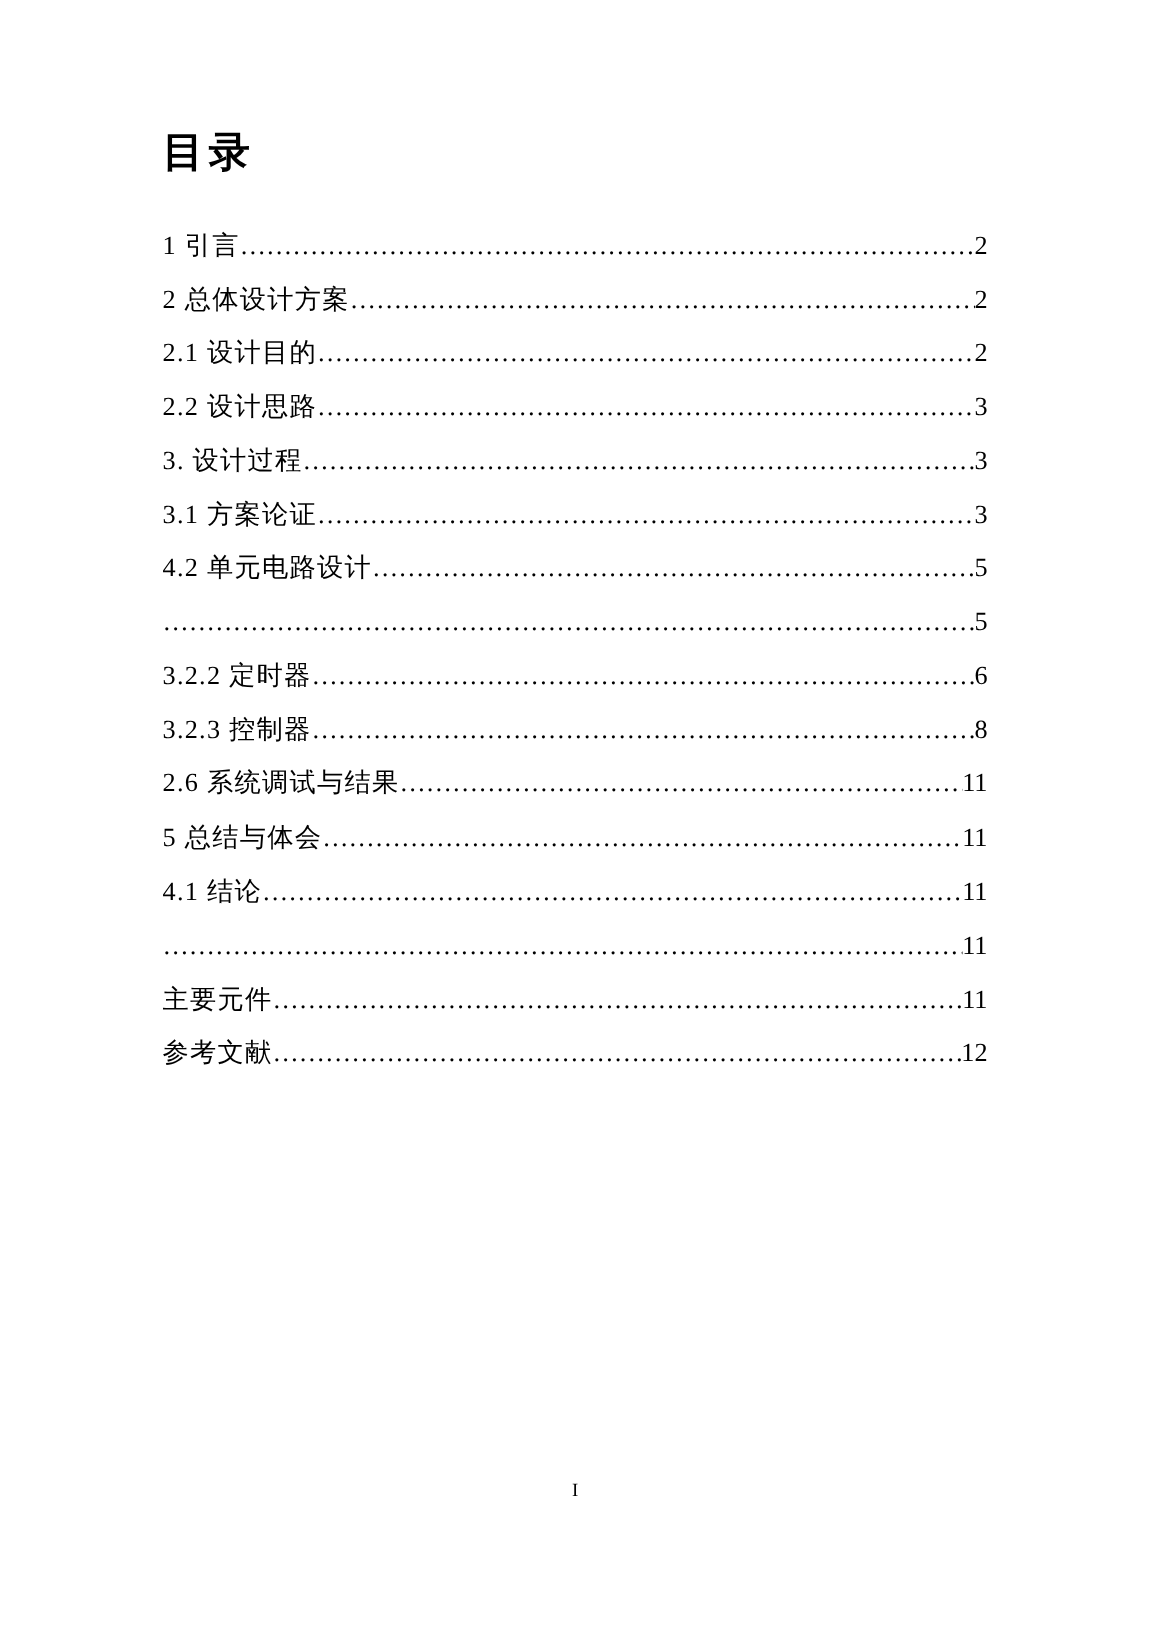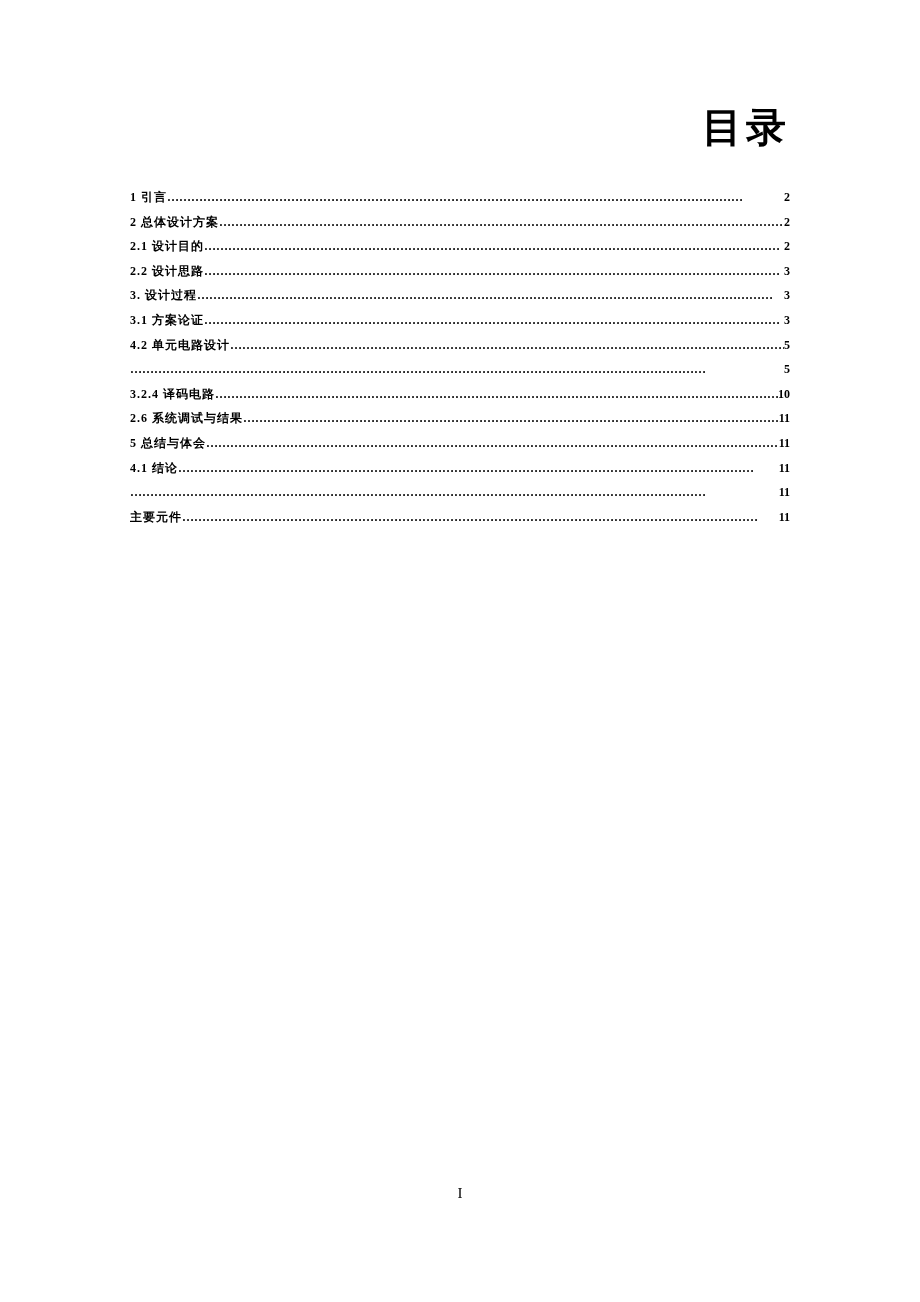--- a/index.html
+++ b/index.html
@@ -12,31 +12,30 @@
       height: 1302px;
       background: #ffffff;
       font-family: "SimSun", "宋体", serif;
       color: #000000;
       position: relative;
     }
     .page {
       padding: 100px 130px 0 130px;
     }
     .title {
-      text-align: right;
-      font-size: 40px;
+      text-align: left;
+      font-size: 33px;
       font-weight: bold;
       font-family: "SimHei", "黑体", sans-serif;
       margin-bottom: 30px;
       letter-spacing: 4px;
     }
     .toc-list {
-      font-size: 12px;
+      font-size: 21px;
       line-height: 2.05;
-      font-weight: bold;
     }
     .toc-entry {
       display: flex;
       white-space: nowrap;
       overflow: hidden;
     }
     .toc-label {
       flex-shrink: 0;
       letter-spacing: 1px;
     }
@@ -101,23 +100,28 @@
     <div class="toc-entry">
       <span class="toc-label">4.2 单元电路设计</span>
       <span class="toc-dots"></span>
       <span class="toc-page">5</span>
     </div>
     <div class="toc-entry">
       <span class="toc-dots"></span>
       <span class="toc-page">5</span>
     </div>
     <div class="toc-entry">
-      <span class="toc-label">3.2.4 译码电路</span>
+      <span class="toc-label">3.2.2 定时器</span>
       <span class="toc-dots"></span>
-      <span class="toc-page">10</span>
+      <span class="toc-page">6</span>
+    </div>
+    <div class="toc-entry">
+      <span class="toc-label">3.2.3 控制器</span>
+      <span class="toc-dots"></span>
+      <span class="toc-page">8</span>
     </div>
     <div class="toc-entry">
       <span class="toc-label">2.6 系统调试与结果</span>
       <span class="toc-dots"></span>
       <span class="toc-page">11</span>
     </div>
     <div class="toc-entry">
       <span class="toc-label">5 总结与体会</span>
       <span class="toc-dots"></span>
       <span class="toc-page">11</span>
@@ -129,16 +133,21 @@
     </div>
     <div class="toc-entry">
       <span class="toc-dots"></span>
       <span class="toc-page">11</span>
     </div>
     <div class="toc-entry">
       <span class="toc-label">主要元件</span>
       <span class="toc-dots"></span>
       <span class="toc-page">11</span>
     </div>
+    <div class="toc-entry">
+      <span class="toc-label">参考文献</span>
+      <span class="toc-dots"></span>
+      <span class="toc-page">12</span>
+    </div>
   </div>
 </div>
 
 <div class="page-number">I</div>
 
 </body></html>

